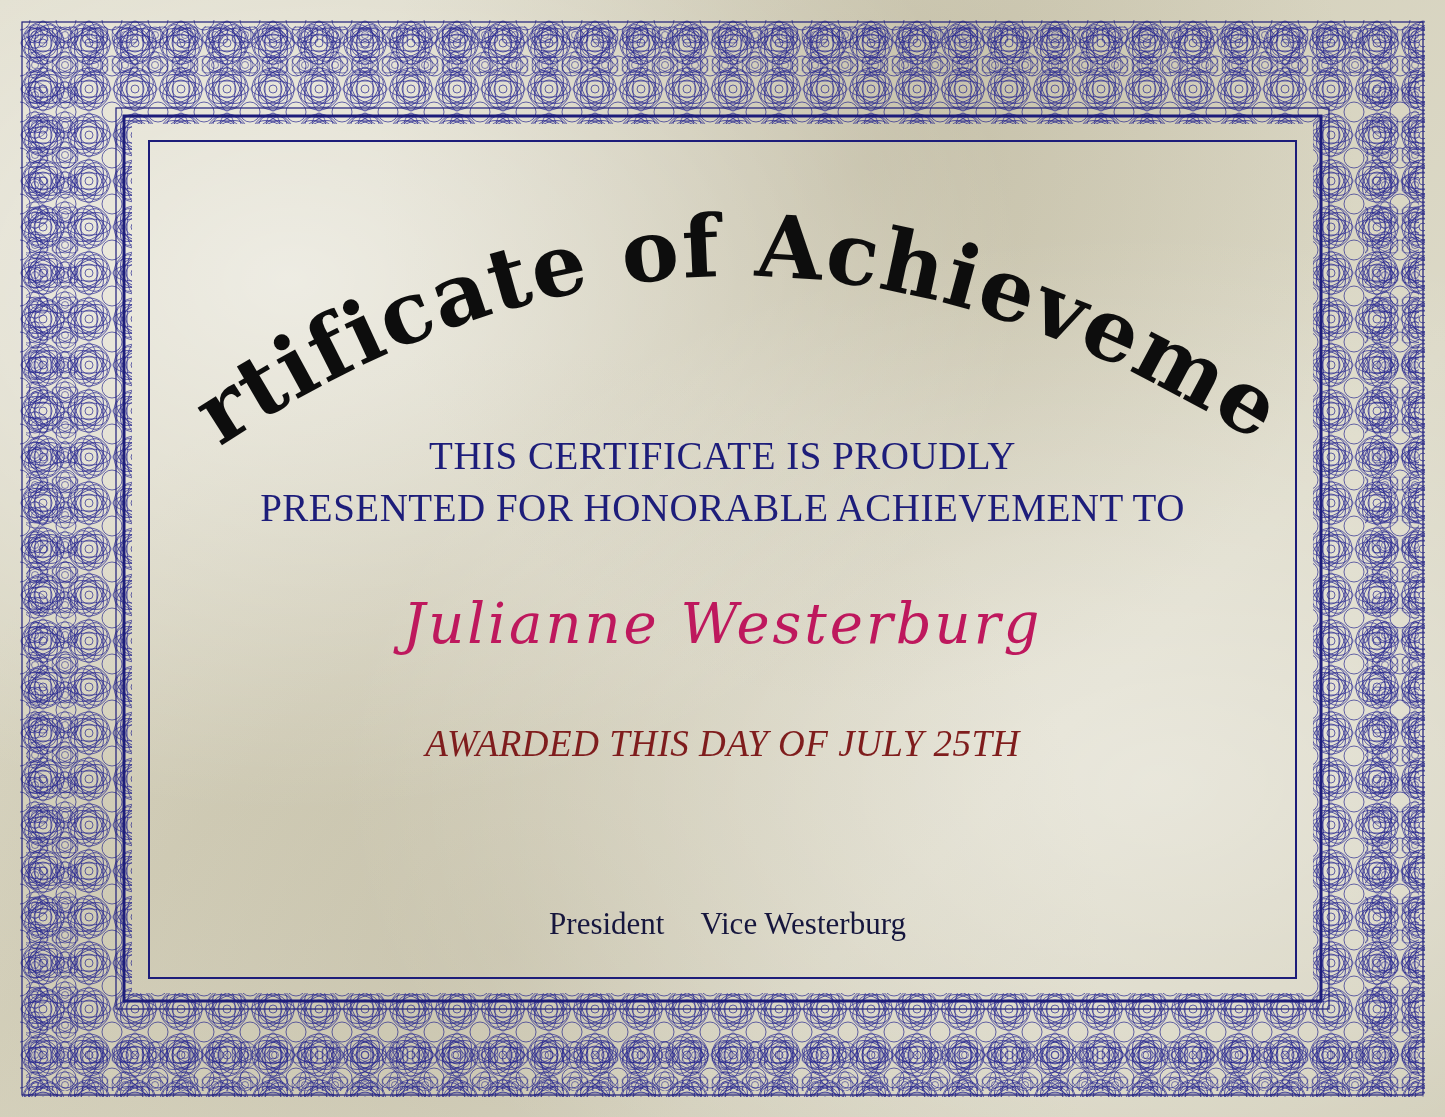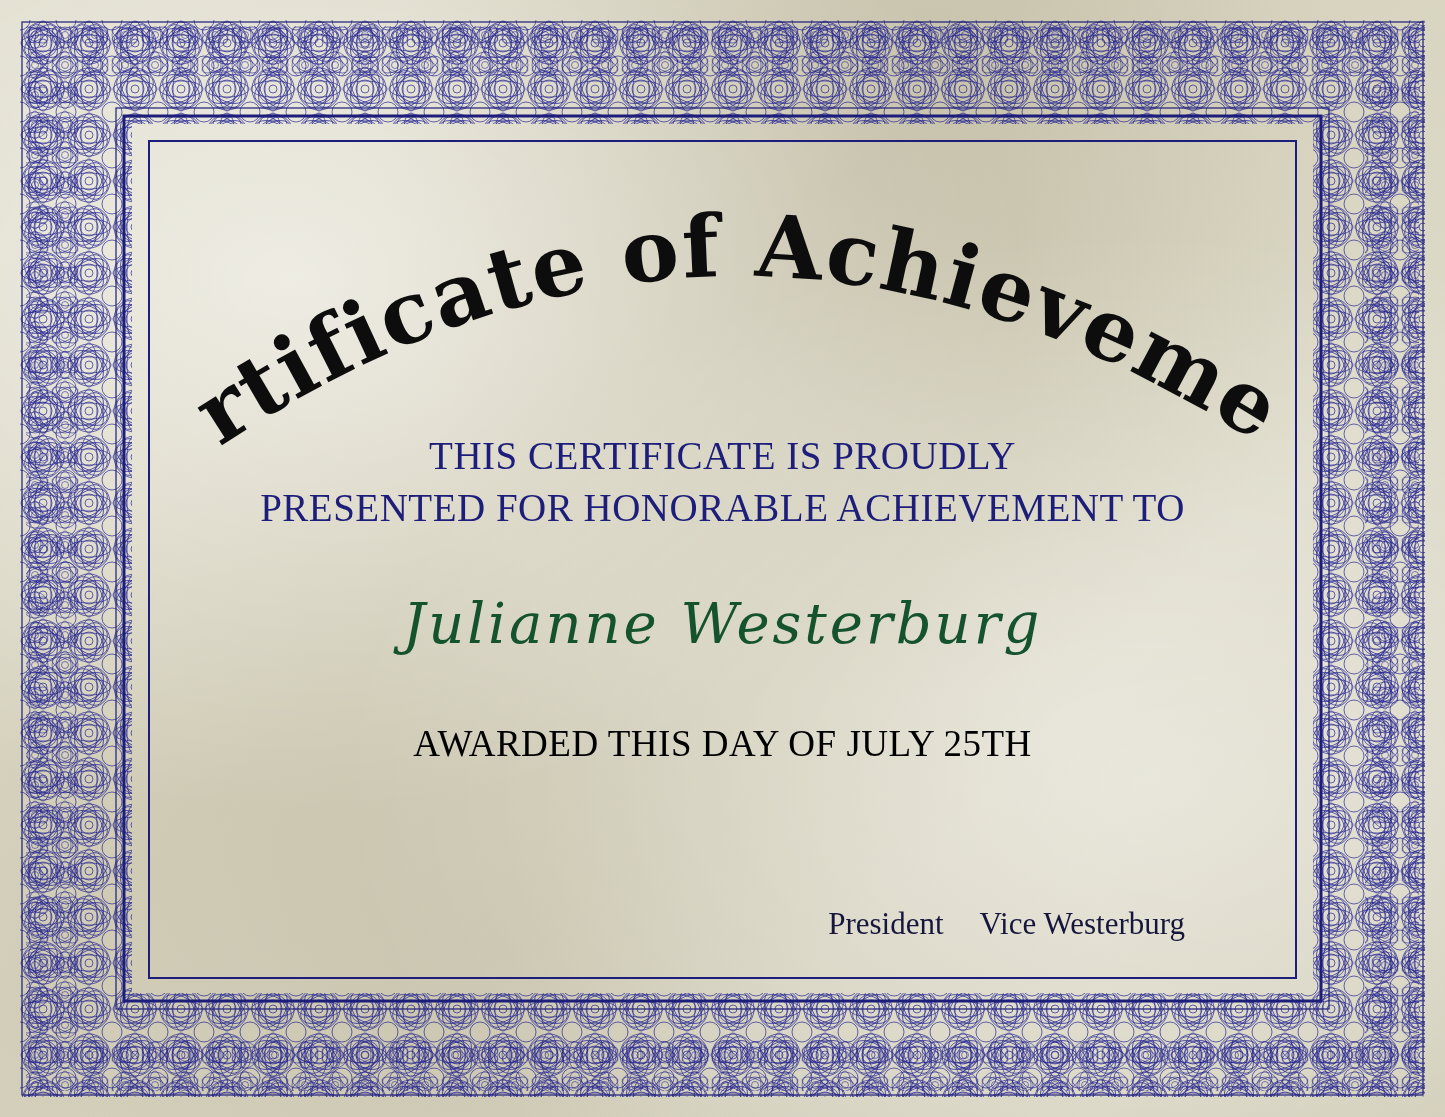--- a/index.html
+++ b/index.html
@@ -92,39 +92,40 @@
     line-height: 1.34;
     letter-spacing: 0.5px;
     margin: 0;
   }
 
   .recipient {
     margin-top: 56px;
     font-family: "DejaVu Serif", serif;
     font-style: italic;
     font-size: 56px;
-    color: #14532d;
+    color: #be185d;
     letter-spacing: 3px;
   }
 
   .awarded {
     margin-top: 66px;
-    color: #000000;
+    color: #7f1d1d;
     font-family: "Liberation Serif", serif;
     font-size: 37px;
     letter-spacing: 0.5px;
+    font-style: italic;
   }
 
   .signatures {
     position: absolute;
     left: 230px;
     right: 230px;
     bottom: 175px;
     display: flex;
-    justify-content: flex-end;
+    justify-content: center;
     align-items: flex-end;
     gap: 36px;
   }
   .sig-label {
     font-family: "Liberation Serif", serif;
     font-size: 31px;
     color: #16163d;
   }
   .sig-left { margin-left: 40px; }
   .sig-right { margin-right: 30px; }

